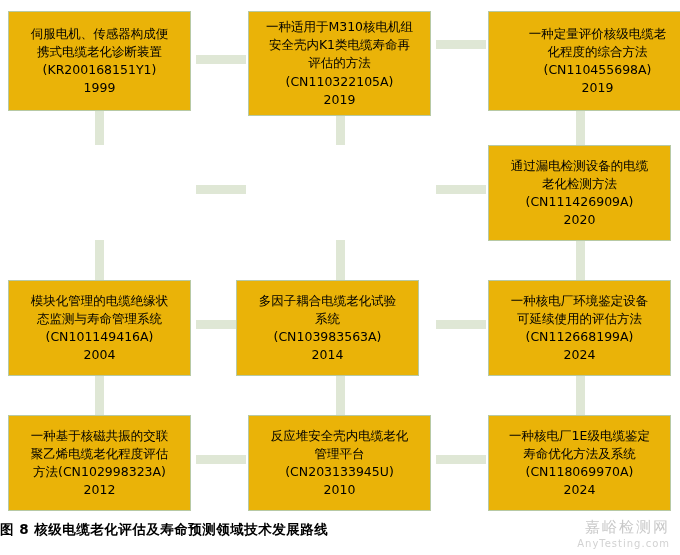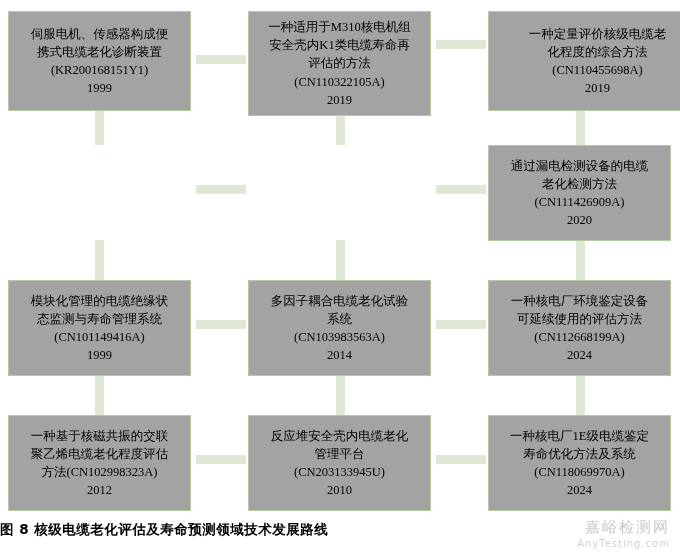--- a/index.html
+++ b/index.html
@@ -26,31 +26,30 @@
   .connector {
     position: absolute;
     background: #dfe7d5;
     z-index: 1;
   }
 
   .node {
     position: absolute;
     box-sizing: border-box;
     border: 1px solid #b7c9a4;
-    background: #a3a3a3;
+    background: #eab308;
     color: #000000;
     font-size: 12.5px;
     line-height: 1.45;
     text-align: center;
     display: flex;
     align-items: center;
     justify-content: center;
     padding: 4px 8px;
     z-index: 2;
-    font-family: Liberation Serif, serif;
   }
   .node .node-text {
     display: block;
     width: 100%;
     white-space: pre-line;
   }
 
   .caption {
     position: absolute;
     left: 0;
@@ -135,23 +134,23 @@
     <span class="node-text">通过漏电检测设备的电缆
 老化检测方法
 (CN111426909A)
 2020</span>
   </div>
 
   <div class="node" style="left:8px; top:280px; width:183px; height:96px;">
     <span class="node-text">模块化管理的电缆绝缘状
 态监测与寿命管理系统
 (CN101149416A)
-1999</span>
+2004</span>
   </div>
-  <div class="node" style="left:248px; top:280px; width:183px; height:96px;">
+  <div class="node" style="left:236px; top:280px; width:183px; height:96px;">
     <span class="node-text">多因子耦合电缆老化试验
 系统
 (CN103983563A)
 2014</span>
   </div>
   <div class="node" style="left:488px; top:280px; width:183px; height:96px;">
     <span class="node-text">一种核电厂环境鉴定设备
 可延续使用的评估方法
 (CN112668199A)
 2024</span>

